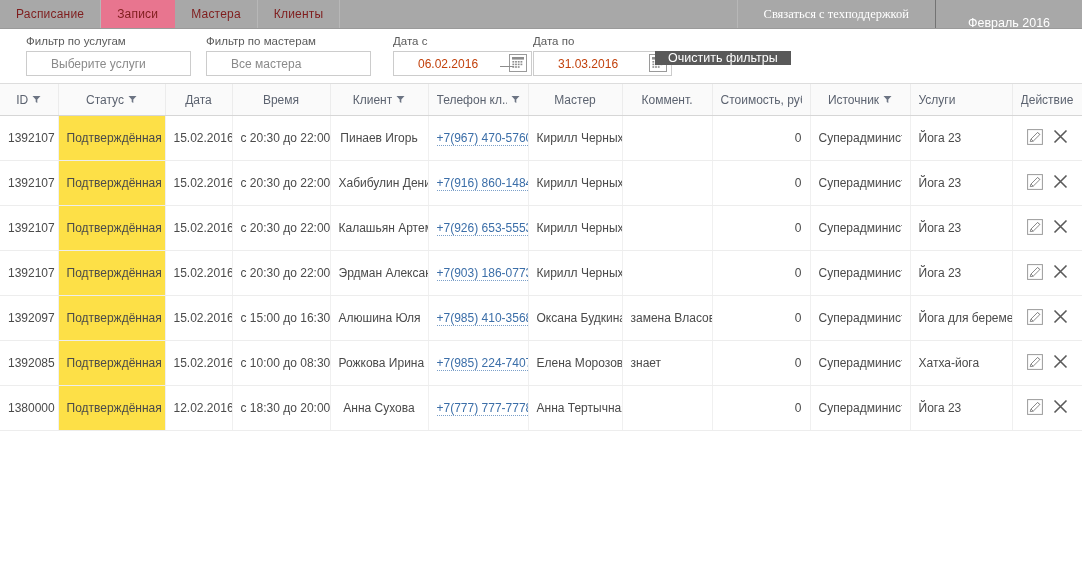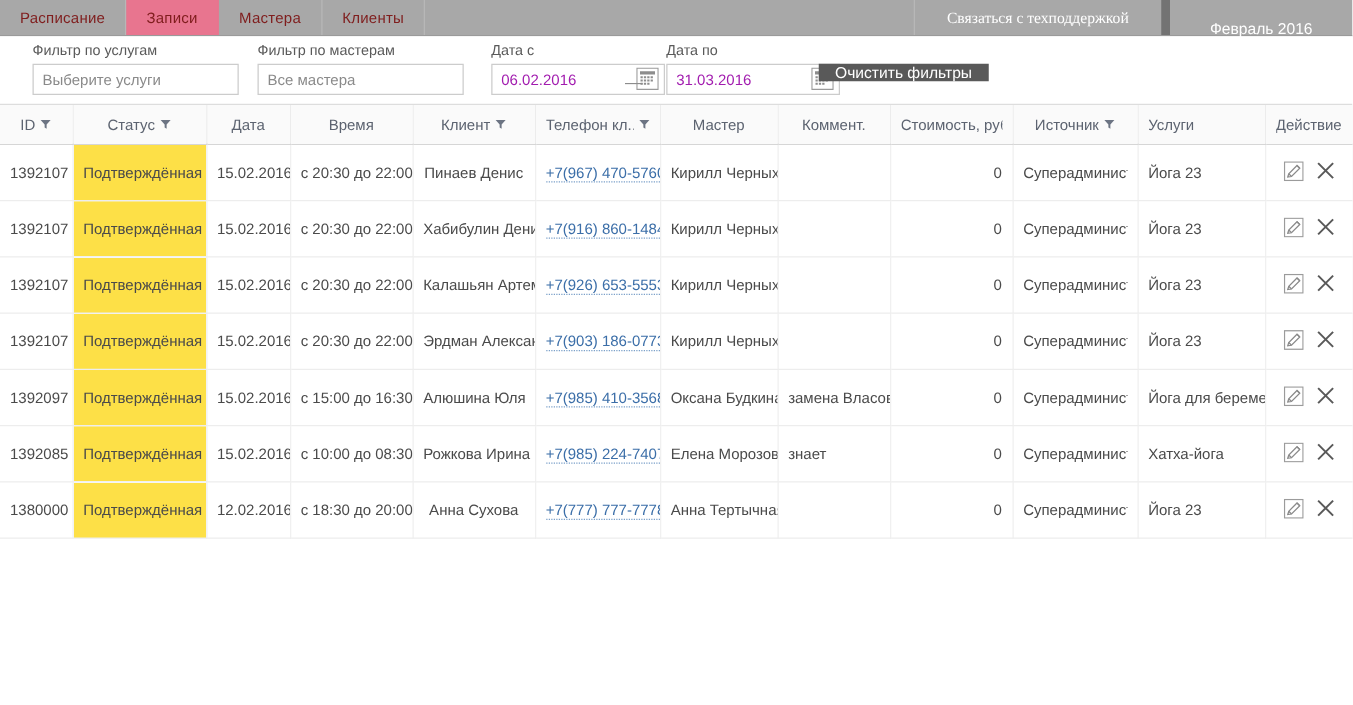--- a/index.html
+++ b/index.html
@@ -43,21 +43,21 @@
   }
   .topbar-spacer { flex: 1 1 auto; border-right: 1px solid #b7b7b7; }
   .support {
     display: flex;
     align-items: center;
     justify-content: center;
     padding: 0 26px;
     color: #ffffff;
     font-family: "Liberation Serif", "DejaVu Serif", serif;
     font-size: 12.5px;
-    border-right: 7px solid #737373;
+    border-right: 1px solid #737373;
     white-space: nowrap;
     cursor: pointer;
     text-align: center;
   }
   .monthbox {
     display: flex;
     align-items: center;
     justify-content: center;
     width: 146px;
     color: #ffffff;
@@ -81,22 +81,22 @@
     margin-bottom: 4px;
     white-space: nowrap;
   }
   .finput {
     box-sizing: border-box;
     height: 25px;
     border: 1px solid #cccccc;
     background: #ffffff;
     font-family: "Liberation Sans", "DejaVu Sans", sans-serif;
     font-size: 12px;
-    color: #a21caf;
-    padding: 0 7px;
+    color: #c2410c;
+    padding: 0 24px;
     outline: none;
     border-radius: 0;
   }
   .finput::placeholder { color: #8a8a8a; opacity: 1; }
   .datewrap { position: relative; display: inline-block; }
   .datewrap .finput { width: 139px; padding-right: 30px; }
   .cal-icon {
     position: absolute;
     right: 5px;
     top: 3px;
@@ -401,21 +401,21 @@
             </span>
         </th>
       </tr>
     </thead>
     <tbody>
         <tr>
           <td class="c-id">1392107</td>
           <td class="c-status">Подтверждённая</td>
           <td class="c-date">15.02.2016</td>
           <td class="c-time">с 20:30 до 22:00</td>
-          <td class="c-client">Пинаев Денис</td>
+          <td class="c-client">Пинаев Игорь</td>
           <td class="c-phone"><span class="phone-link">+7(967) 470-5760</span></td>
           <td class="c-master">Кирилл Черных</td>
           <td class="c-comment"></td>
           <td class="c-cost">0</td>
           <td class="c-source">
             <span class="src-clip">Суперадминистратор</span>
           </td>
           <td class="c-services">Йога 23</td>
           <td class="c-action"><span class="act">
               <span class="icon-btn"><svg width="16" height="16" viewBox="0 0 16 16">

